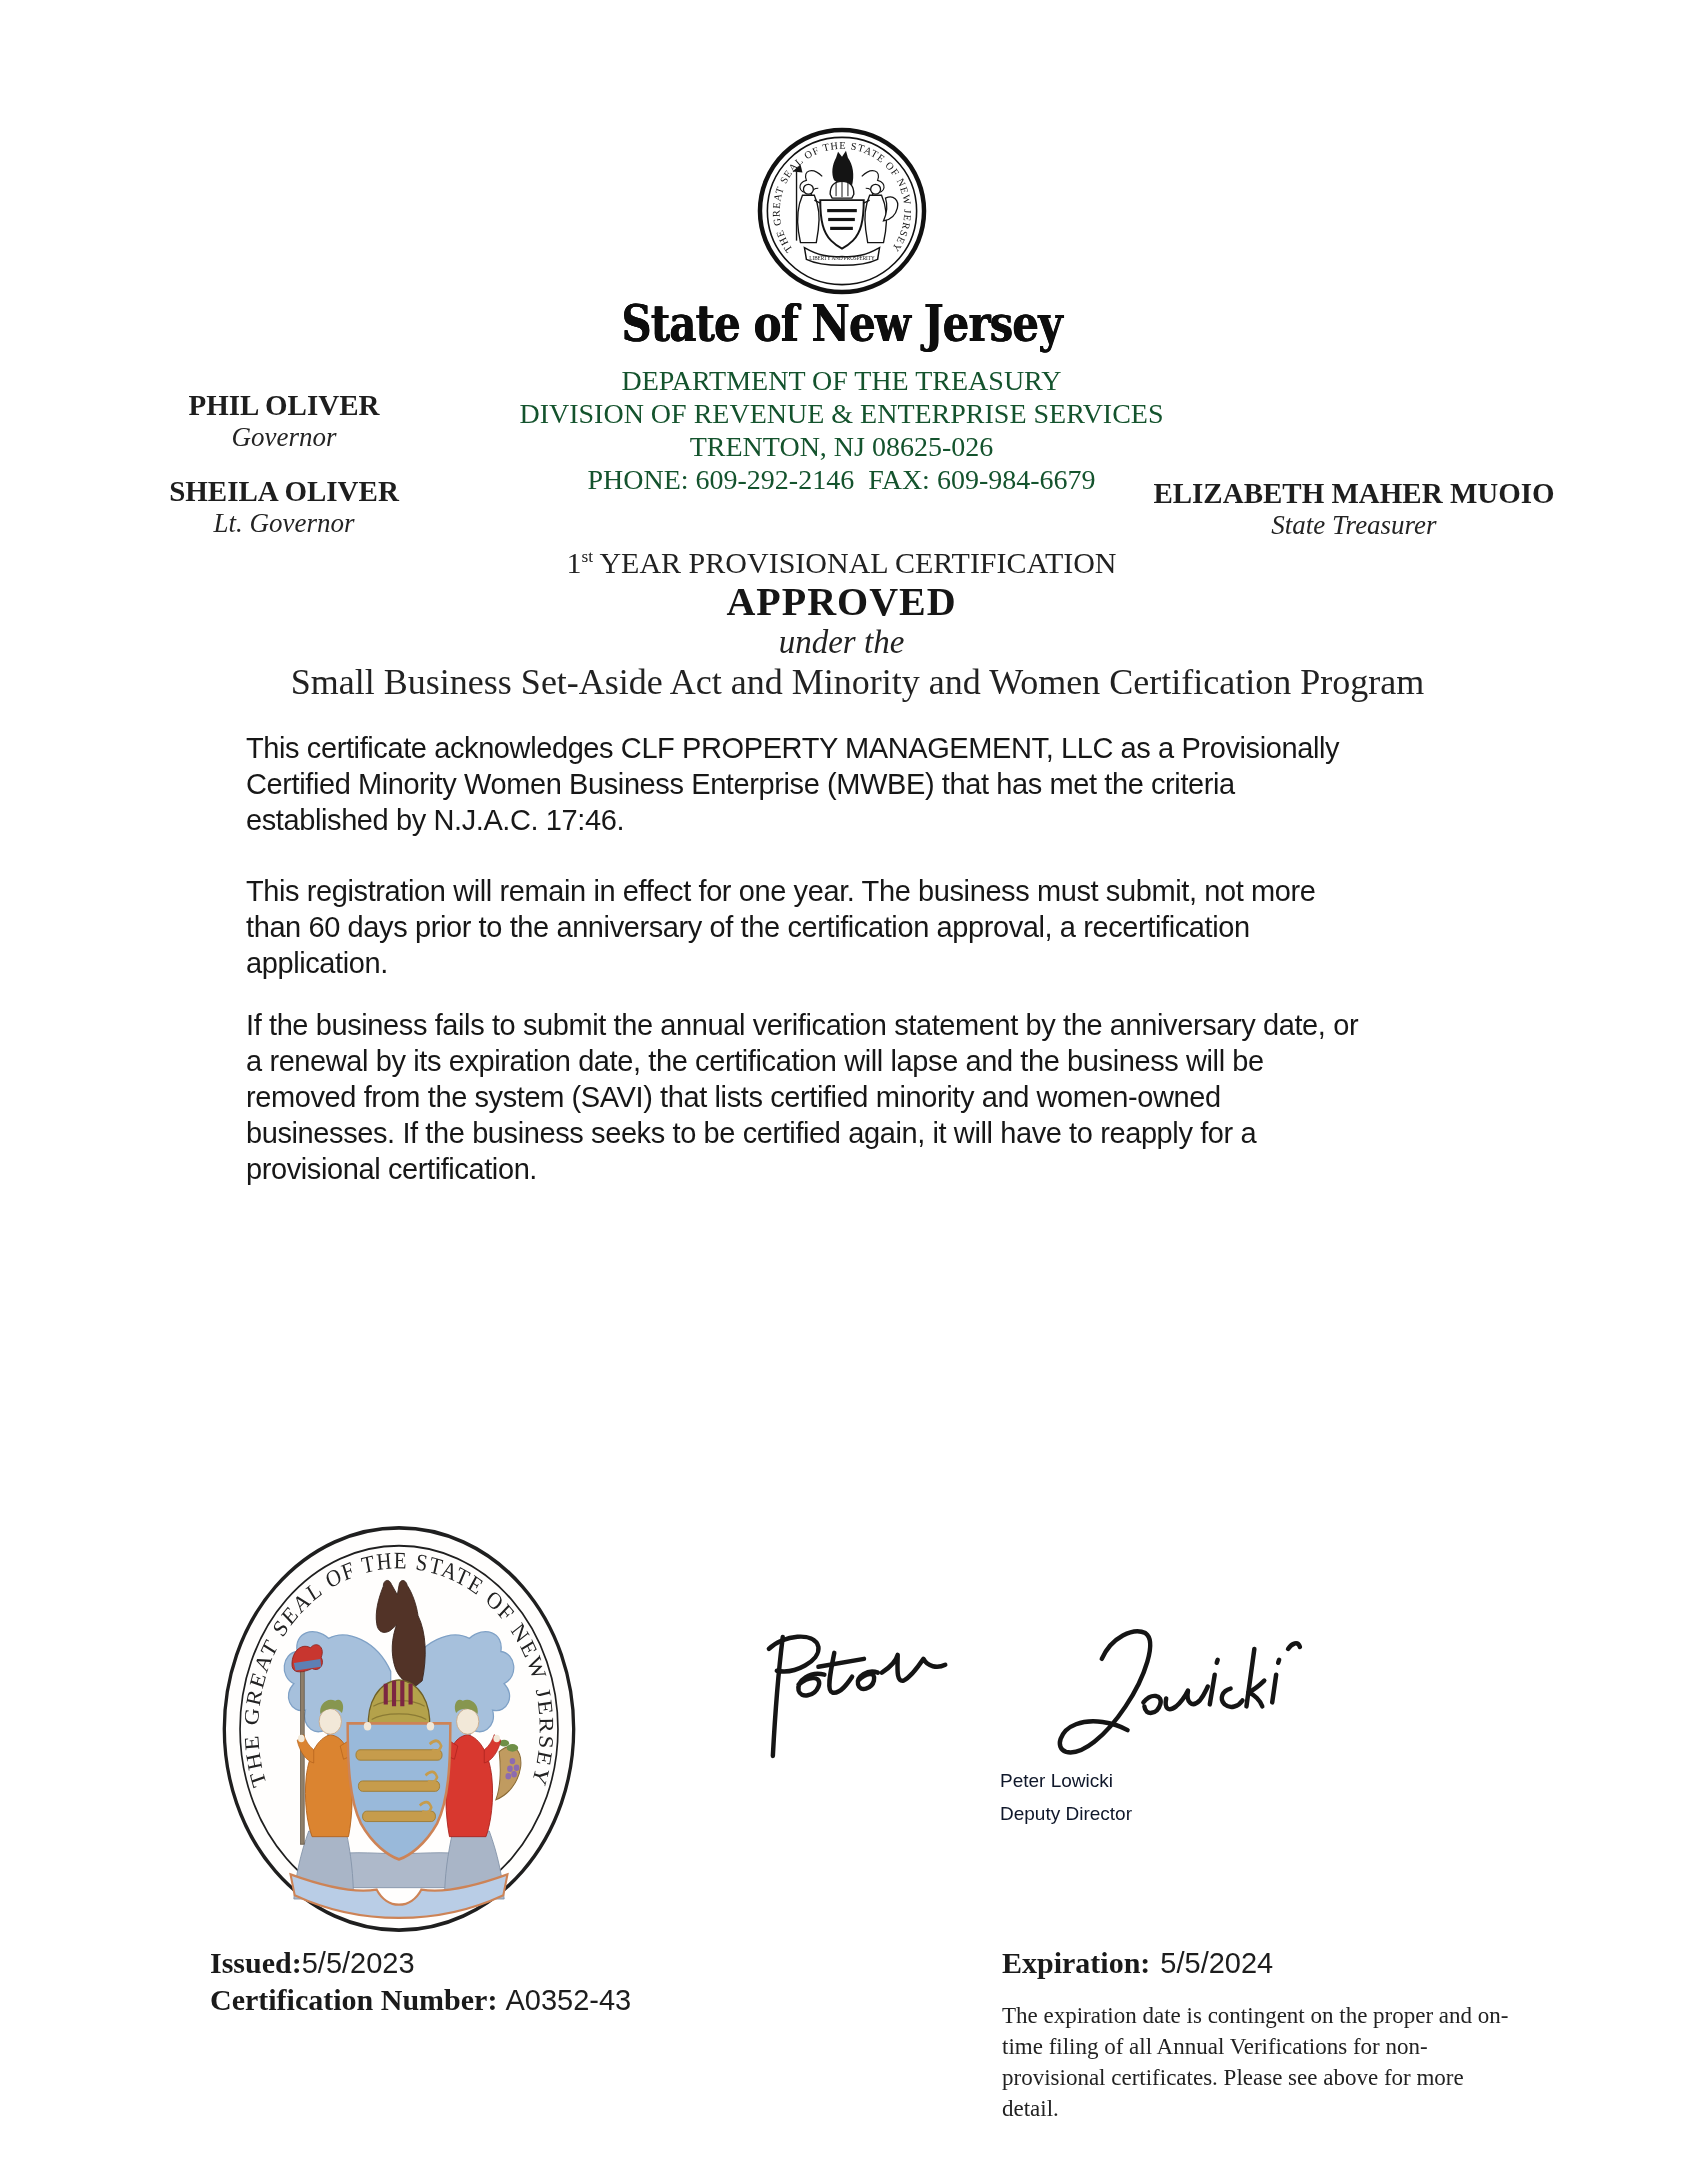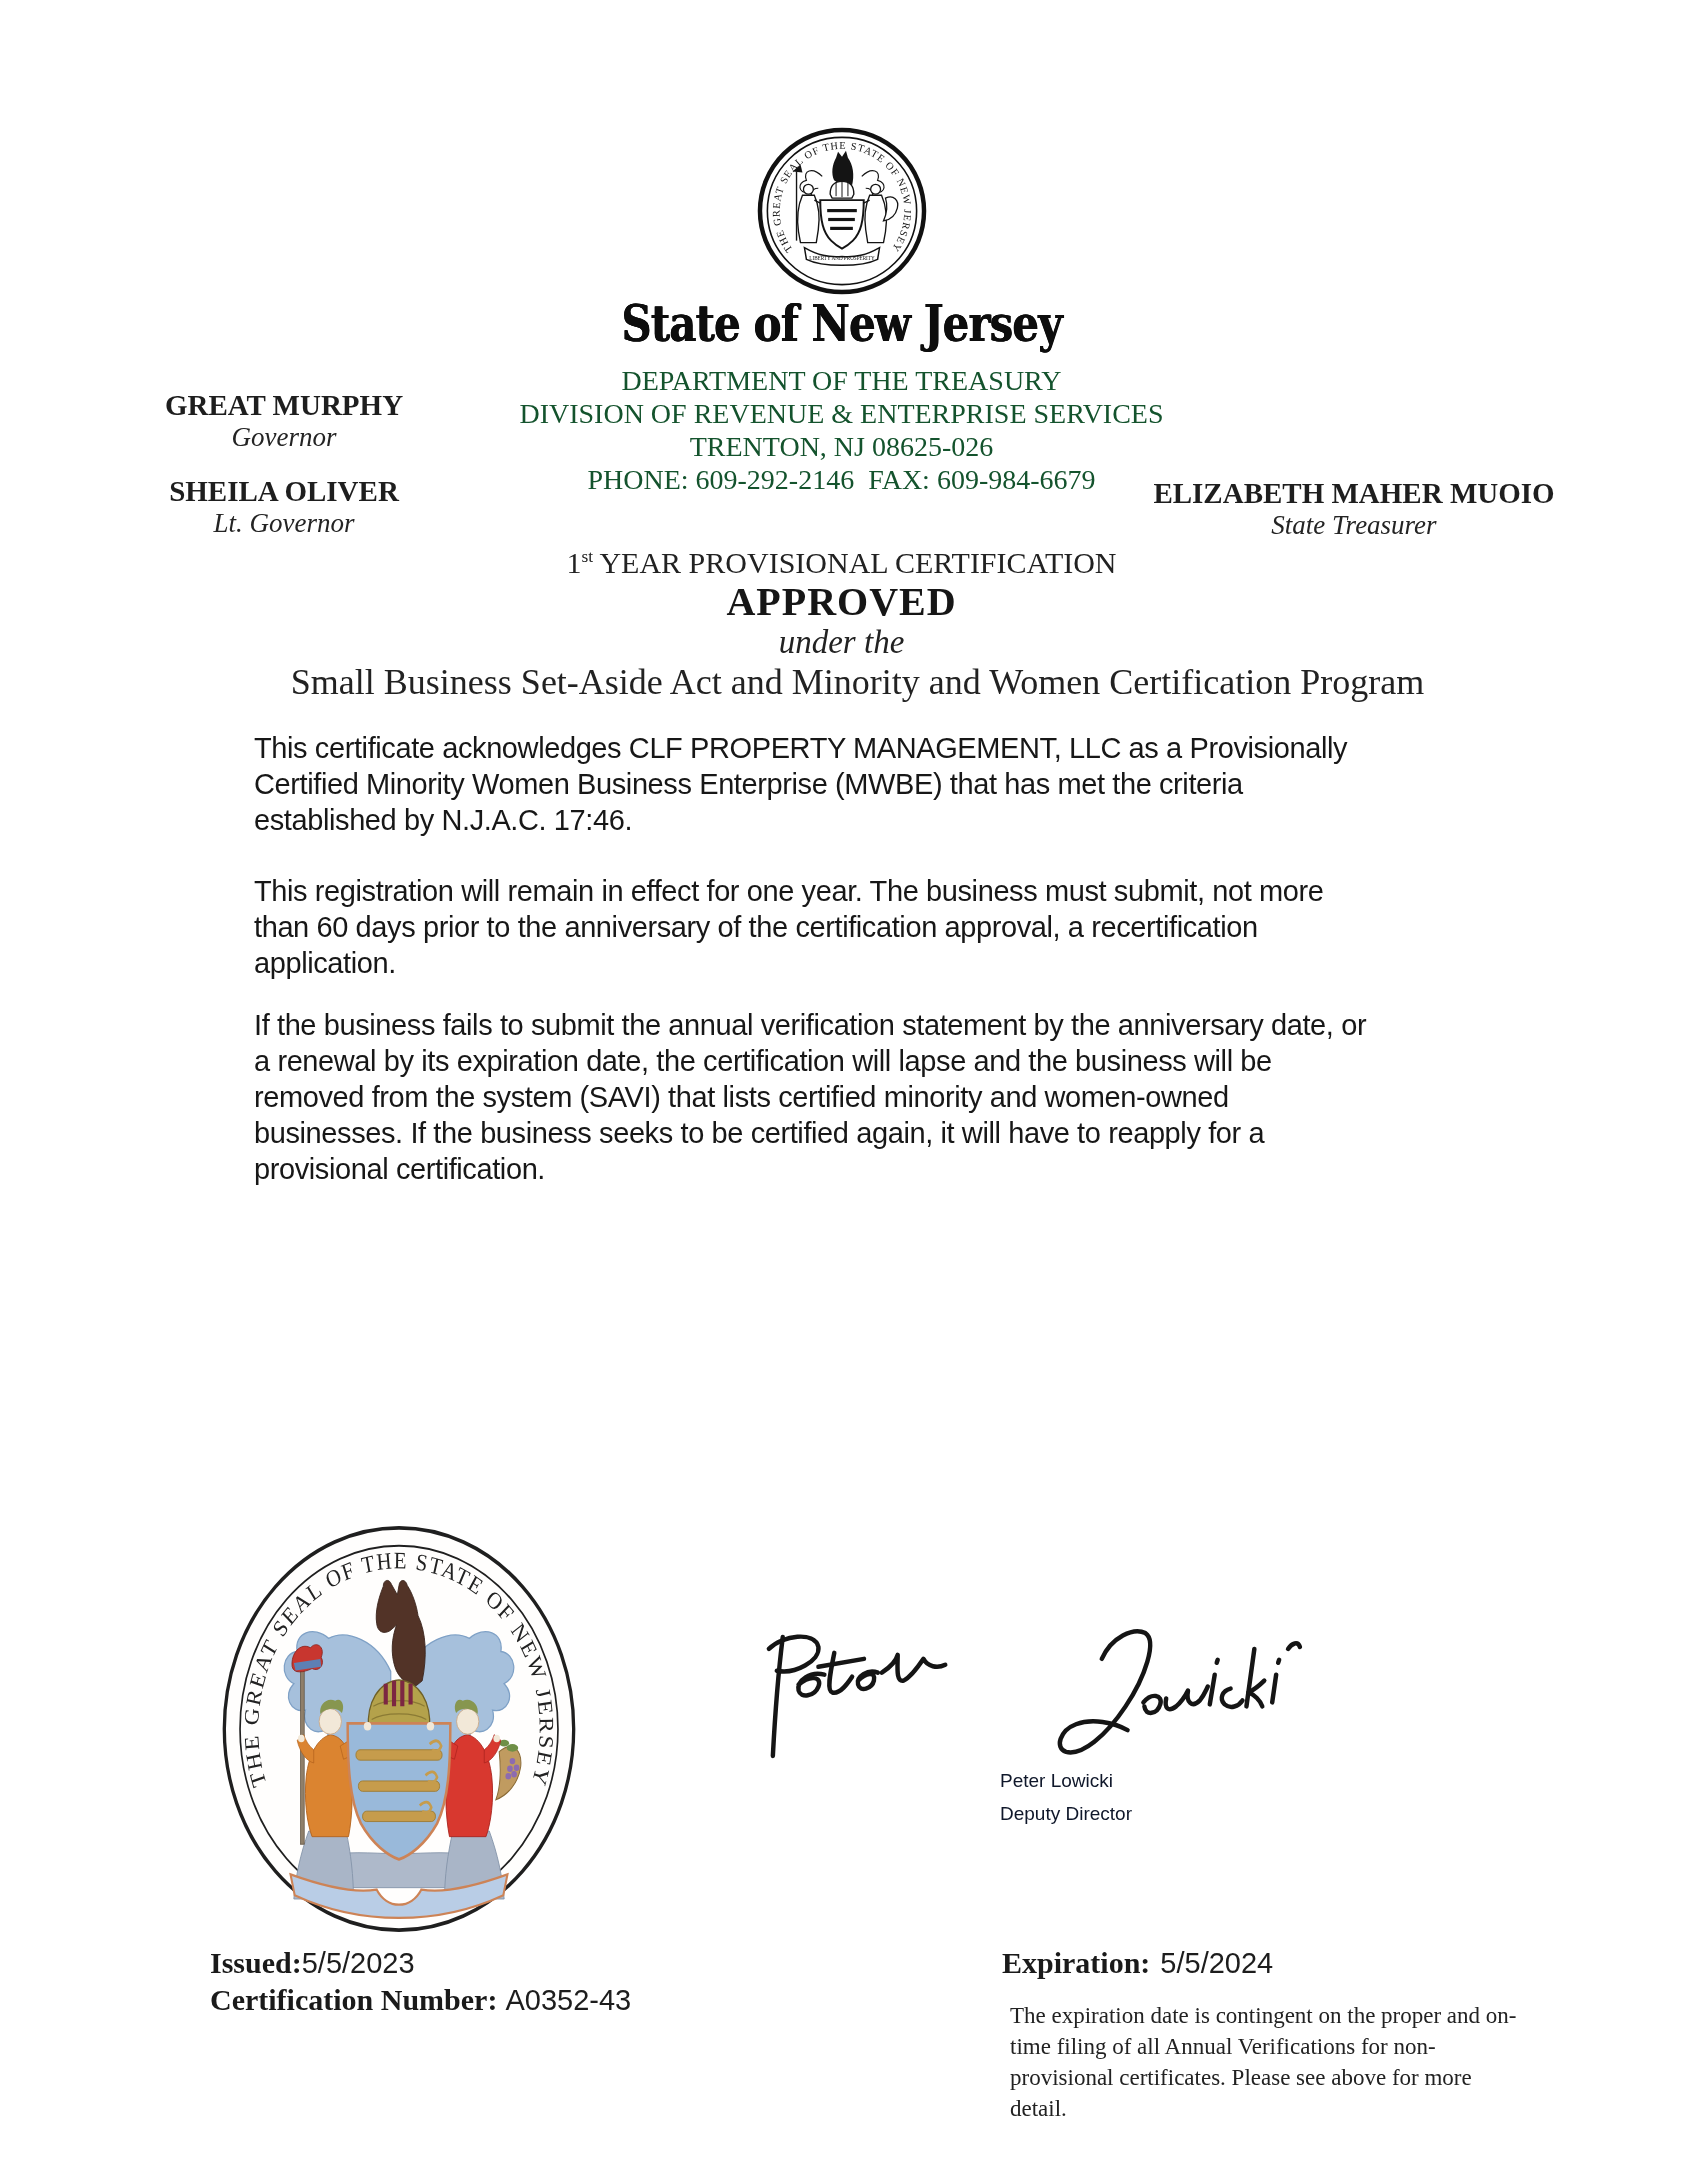--- a/index.html
+++ b/index.html
@@ -2,21 +2,21 @@
 <html><head>
 <meta charset="utf-8">
 <style>
   html,body{margin:0;padding:0;background:#ffffff;}
   body{width:1683px;height:2178px;position:relative;overflow:hidden;
        font-family:"Liberation Serif","DejaVu Serif",serif;color:#1b1b1b;}
   .abs{position:absolute;}
   .ctr{left:0;width:1683px;text-align:center;}
   .serif{font-family:"Liberation Serif","DejaVu Serif",serif;}
   .sans{font-family:"Liberation Sans","DejaVu Sans",sans-serif;}
-  .pre{white-space:pre-line;margin-left:8px;}
+  .pre{white-space:pre-line;}
 
   .state-title{top:293px;font-family:"DejaVu Serif",serif;font-weight:bold;
       font-size:51px;color:#0d0d0d;transform:scaleX(0.82);transform-origin:center;
       text-shadow:0.6px 0 0 #0d0d0d, -0.3px 0 0 #0d0d0d;letter-spacing:-1px;}
 
   .dept{top:364px;font-size:28px;line-height:33px;color:#14532d;}
   .dept div{white-space:pre;}
 
   .official{width:416px;text-align:center;}
   .official .nm{font-weight:bold;font-size:29px;color:#1e1e1e;}
@@ -90,21 +90,21 @@
 <div class="abs ctr state-title">State of New Jersey</div>
 
 <div class="abs ctr dept">
   <div>DEPARTMENT OF THE TREASURY</div>
   <div>DIVISION OF REVENUE &amp; ENTERPRISE SERVICES</div>
   <div>TRENTON, NJ 08625-026</div>
   <div>PHONE: 609-292-2146  FAX: 609-984-6679</div>
 </div>
 
 <div class="abs official" style="left:76px;top:389px;">
-  <div class="nm">GREAT MURPHY</div>
+  <div class="nm">PHIL OLIVER</div>
   <div class="ti">Governor</div>
 </div>
 <div class="abs official" style="left:76px;top:475px;">
   <div class="nm">SHEILA OLIVER</div>
   <div class="ti">Lt. Governor</div>
 </div>
 <div class="abs official" style="left:1146px;top:477px;">
   <div class="nm">ELIZABETH MAHER MUOIO</div>
   <div class="ti">State Treasurer</div>
 </div>

